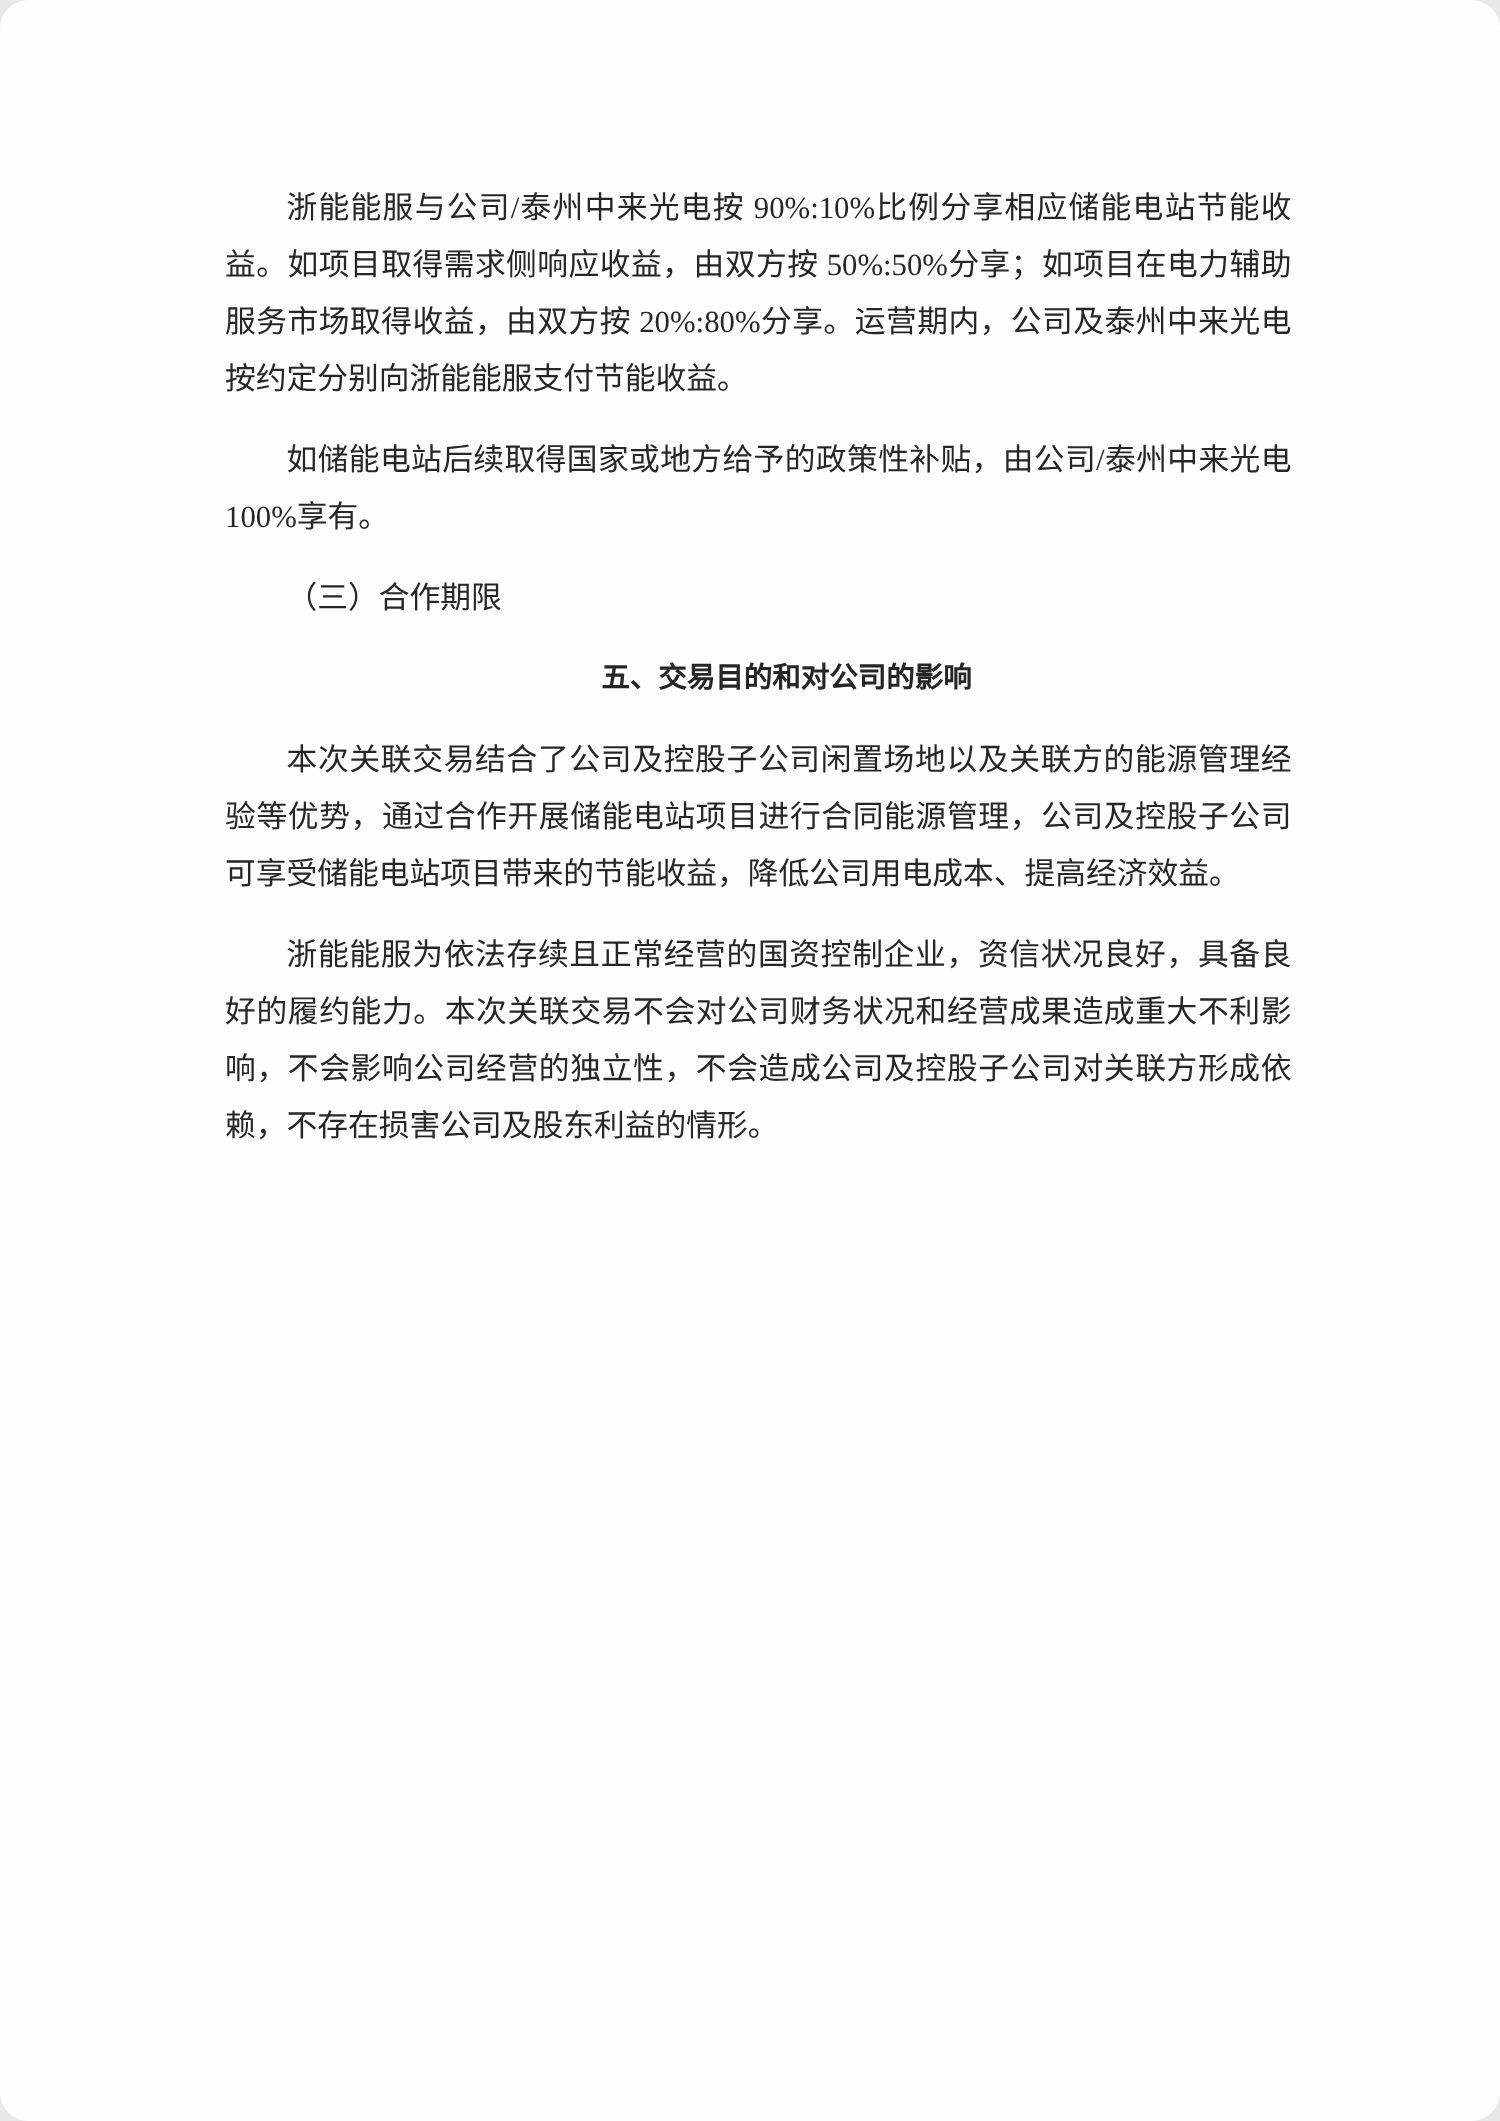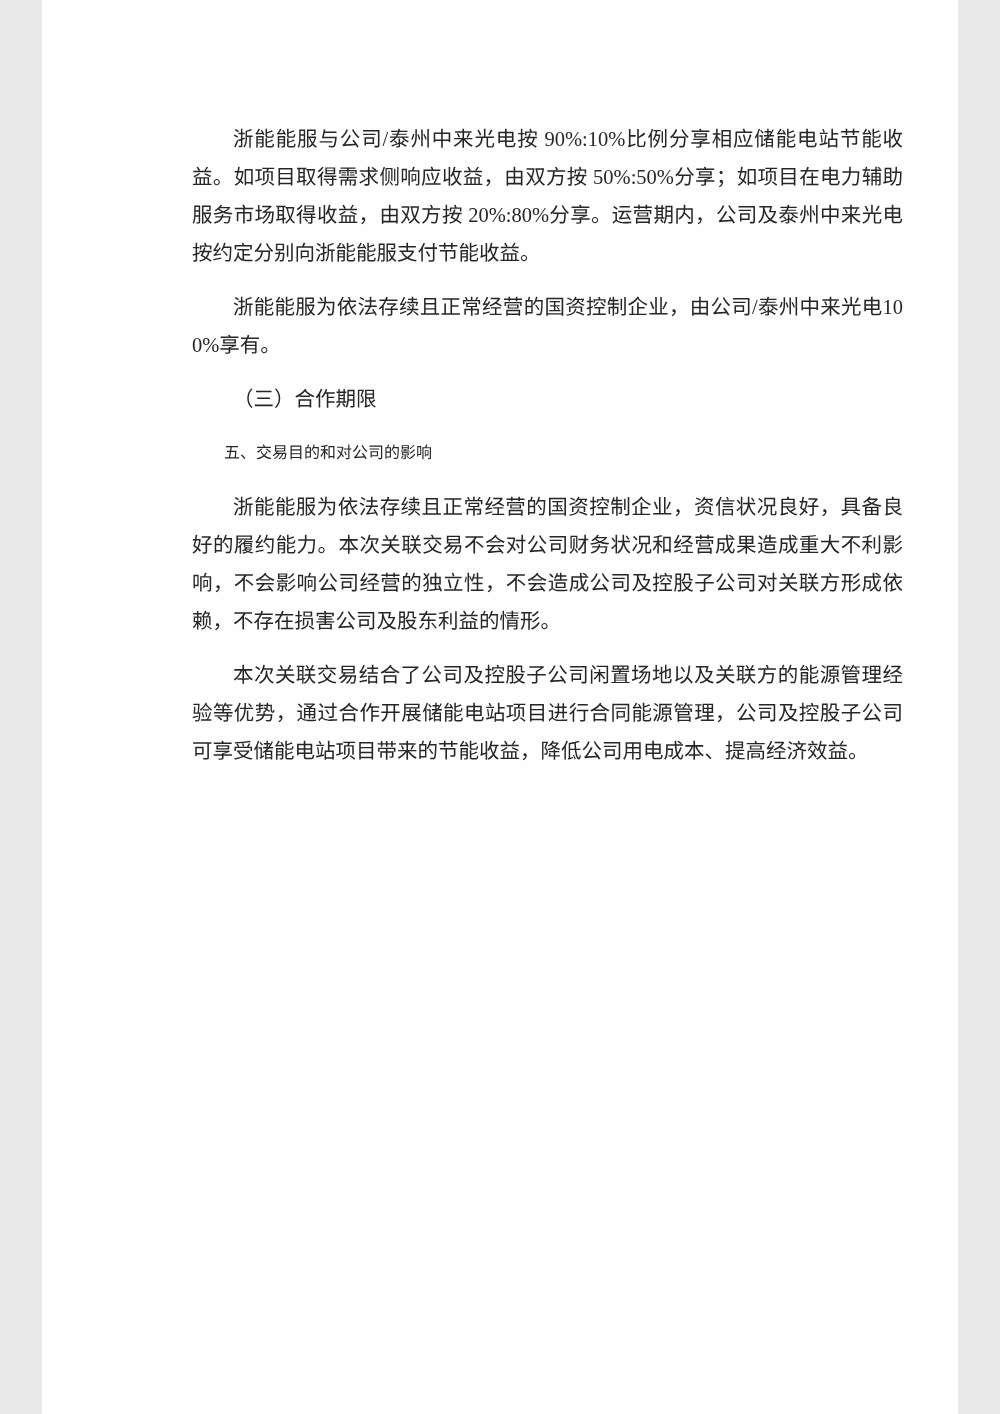--- a/index.html
+++ b/index.html
@@ -2,27 +2,28 @@
 <html lang="zh-CN"><head>
 <meta charset="utf-8">
 <style>
   html, body {
     margin: 0;
     padding: 0;
     background: #e8e8e8;
   }
   .page {
     position: relative;
-    width: 916px;
+    width: 1000px;
     height: 1414px;
     margin: 0 auto;
     background: #fefefe;
     overflow: hidden;
     font-family: "Liberation Serif", "DejaVu Serif", serif;
     color: #262626;
+    border-radius: 19px;
   }
   .content {
     position: absolute;
     left: 150px;
     top: 120px;
     width: 711px;
   }
   .para {
     font-size: 20.5px;
     line-height: 38px;
@@ -33,32 +34,33 @@
   }
   .subheading {
     font-size: 20.5px;
     line-height: 38px;
     margin: 0 0 16px 0;
     font-weight: 400;
     text-indent: 2em;
     font-family: Liberation Serif, serif;
   }
   .heading {
-    font-size: 16px;
+    font-size: 19px;
     line-height: 38px;
     margin: 0 0 16px 0;
-    font-weight: 400;
+    font-weight: 700;
     text-indent: 2em;
+    text-align: center;
   }
 </style>
 </head>
 <body>
 
 <div class="page">
   <div class="content">
     <p class="para">浙能能服与公司/泰州中来光电按 90%:10%比例分享相应储能电站节能收益。如项目取得需求侧响应收益，由双方按 50%:50%分享；如项目在电力辅助服务市场取得收益，由双方按 20%:80%分享。运营期内，公司及泰州中来光电按约定分别向浙能能服支付节能收益。</p>
-    <p class="para">浙能能服为依法存续且正常经营的国资控制企业，由公司/泰州中来光电100%享有。</p>
+    <p class="para">如储能电站后续取得国家或地方给予的政策性补贴，由公司/泰州中来光电100%享有。</p>
     <p class="subheading">（三）合作期限</p>
     <p class="heading">五、交易目的和对公司的影响</p>
+    <p class="para">本次关联交易结合了公司及控股子公司闲置场地以及关联方的能源管理经验等优势，通过合作开展储能电站项目进行合同能源管理，公司及控股子公司可享受储能电站项目带来的节能收益，降低公司用电成本、提高经济效益。</p>
     <p class="para">浙能能服为依法存续且正常经营的国资控制企业，资信状况良好，具备良好的履约能力。本次关联交易不会对公司财务状况和经营成果造成重大不利影响，不会影响公司经营的独立性，不会造成公司及控股子公司对关联方形成依赖，不存在损害公司及股东利益的情形。</p>
-    <p class="para">本次关联交易结合了公司及控股子公司闲置场地以及关联方的能源管理经验等优势，通过合作开展储能电站项目进行合同能源管理，公司及控股子公司可享受储能电站项目带来的节能收益，降低公司用电成本、提高经济效益。</p>
   </div>
 </div>
 
 </body></html>

